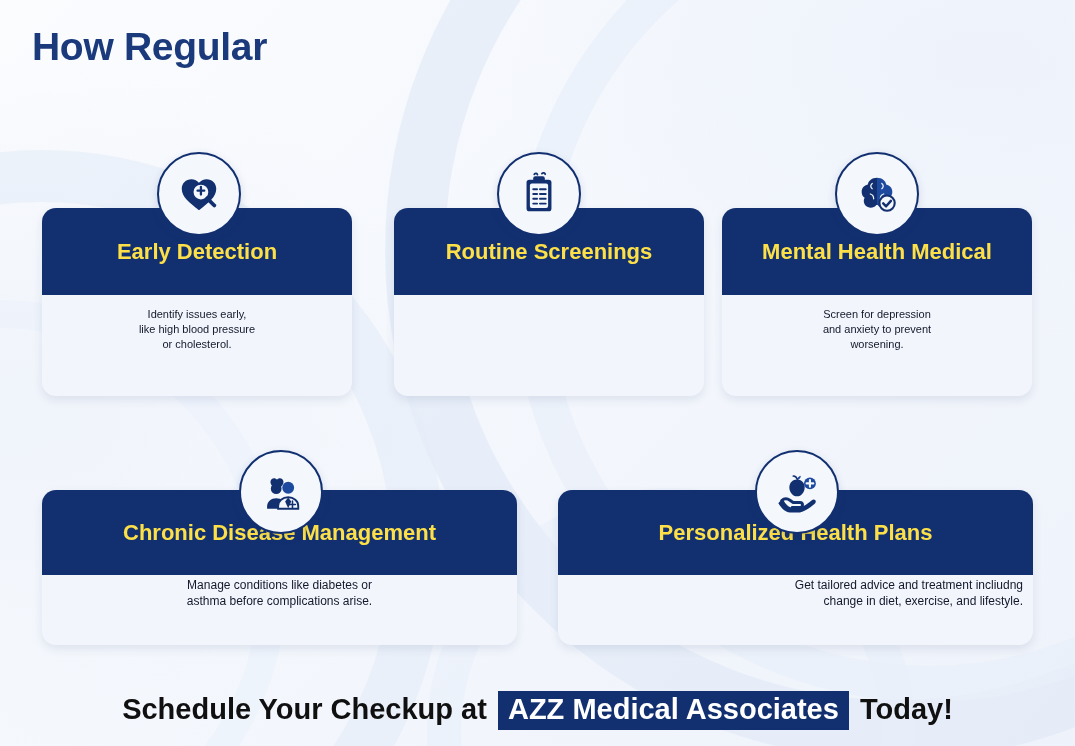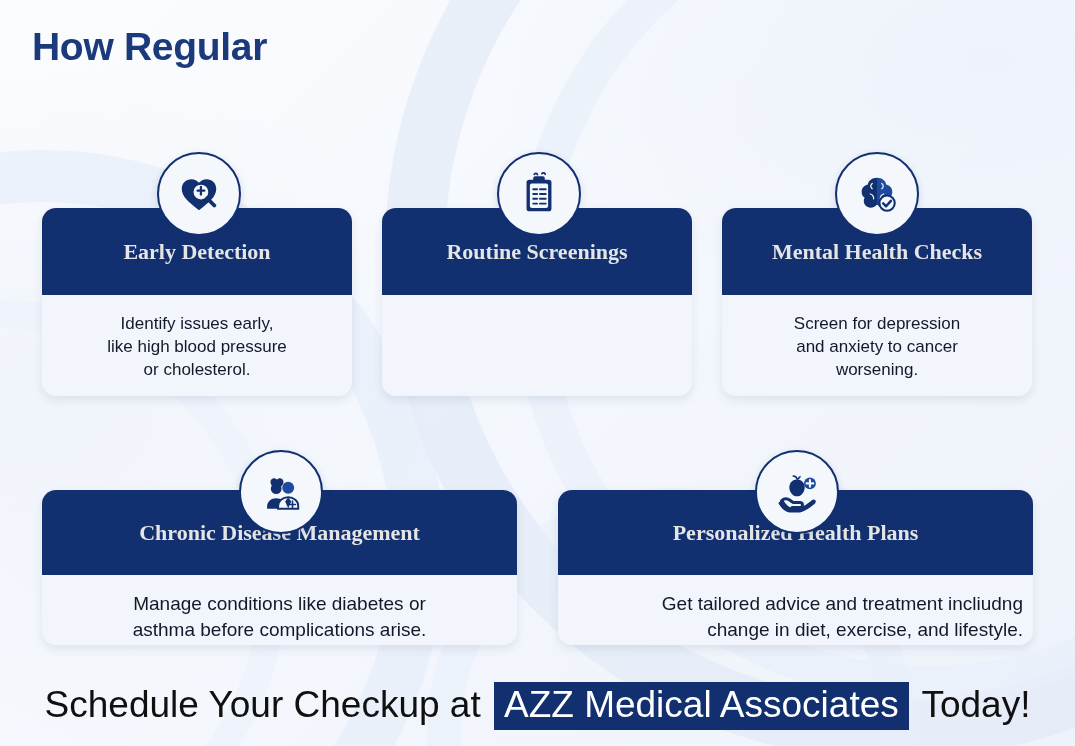--- a/index.html
+++ b/index.html
@@ -51,27 +51,26 @@
 
   .card {
     position: absolute;
     border-radius: 14px;
     background: #f2f5fc;
     box-shadow: 0 4px 10px rgba(30, 55, 110, 0.10);
   }
   .card-head {
     background: #123070;
     border-radius: 14px 14px 0 0;
-    color: #e5e5e5;
+    color: #fde047;
     text-align: center;
     font-weight: bold;
     display: flex;
     align-items: center;
     justify-content: center;
-    font-family: Liberation Serif, serif;
   }
   .card-body {
     color: #13192b;
     text-align: center;
     line-height: 1.35;
     padding: 0 10px;
   }
   .icon-circle {
     position: absolute;
     border-radius: 50%;
@@ -79,46 +78,46 @@
     border: 2px solid #123070;
     box-shadow: 0 3px 8px rgba(30, 55, 110, 0.15);
     display: flex;
     align-items: center;
     justify-content: center;
     z-index: 5;
   }
 
   
   .c1 { left: 42px;  top: 208px; width: 310px; height: 188px; }
-  .c2 { left: 382px; top: 208px; width: 310px; height: 188px; }
+  .c2 { left: 394px; top: 208px; width: 310px; height: 188px; }
   .c3 { left: 722px; top: 208px; width: 310px; height: 188px; }
   .c1 .card-head, .c2 .card-head, .c3 .card-head { height: 87px; font-size: 22px; }
-  .c1 .card-body, .c2 .card-body, .c3 .card-body { padding-top: 18px; font-size: 17px; }
+  .c1 .card-body, .c2 .card-body, .c3 .card-body { padding-top: 12px; font-size: 11px; }
 
   .ic1 { left: 157px; top: 152px; width: 80px; height: 80px; }
   .ic2 { left: 497px; top: 152px; width: 80px; height: 80px; }
   .ic3 { left: 835px; top: 152px; width: 80px; height: 80px; }
 
   
   .c4 { left: 42px;  top: 490px; width: 475px; height: 155px; }
   .c5 { left: 558px; top: 490px; width: 475px; height: 155px; }
   .c4 .card-head, .c5 .card-head { height: 85px; font-size: 22px; }
-  .c4 .card-body, .c5 .card-body { padding-top: 16px; font-size: 19px; }
+  .c4 .card-body, .c5 .card-body { padding-top: 2px; font-size: 12px; }
 
   .ic4 { left: 239px; top: 450px; width: 80px; height: 80px; }
   .ic5 { left: 755px; top: 450px; width: 80px; height: 80px; }
 
   .footer {
     position: absolute;
     left: 0;
     bottom: 16px;
     width: 100%;
     text-align: center;
-    font-size: 37px;
-    font-weight: normal;
+    font-size: 29px;
+    font-weight: bold;
     color: #101010;
     white-space: nowrap;
   }
   .footer .hl {
     background: #123070;
     color: #ffffff;
     padding: 2px 10px 4px 10px;
     margin: 0 3px;
     display: inline-block;
   }
@@ -173,23 +172,23 @@
           <line x1="25" y1="34" x2="31" y2="34"></line>
       </g>
       <g stroke="#123070" stroke-width="1.8" stroke-linecap="round" fill="none">
         <path d="M19 3.5c1.4-1.6 3-1 3.4.4"></path>
         <path d="M27 2.8c1.4-1.6 3.2-.9 3.5.6"></path>
       </g>
     </svg>
   </div>
 
   <div class="card c3">
-    <div class="card-head">Mental Health Checks</div>
+    <div class="card-head">Mental Health Medical</div>
     <div class="card-body" style="white-space: pre-line;">Screen for depression
-and anxiety to cancer
+and anxiety to prevent
 worsening.</div>
   </div>
   <div class="icon-circle ic3">
     <svg width="46" height="46" viewBox="0 0 48 48">
       <path d="M24 7c-5 0-9 3-9.6 7.2C10.6 15 8 18 8 21.8c0 2.6 1.2 4.8 3.1 6.2-.6 1-.9 2.2-.9 3.4 0 3.8 3.2 6.9 7.2 6.9 2.4 0 4.6-1.1 5.9-2.9h.7V7z" fill="#123070"></path>
       <path d="M24 7c5 0 9 3 9.6 7.2C37.4 15 40 18 40 21.8c0 2.6-1.2 4.8-3.1 6.2.6 1 .9 2.2.9 3.4 0 3.8-3.2 6.9-7.2 6.9-2.4 0-4.6-1.1-5.9-2.9H24V7z" fill="#1d4a9e"></path>
       <g stroke="#f4f7fc" stroke-width="1.3" fill="none" stroke-linecap="round">
         <path d="M19 13c-2 1.5-2 4 0 5.5M17 24c2 .5 3.5 2.5 3.5 5M29 13c2 1.5 2 4 0 5.5M31 24c-2 .5-3.5 2.5-3.5 5"></path>
       </g>
       <circle cx="34.5" cy="33.5" r="8" fill="#f4f7fc" stroke="#123070" stroke-width="2.2"></circle>

